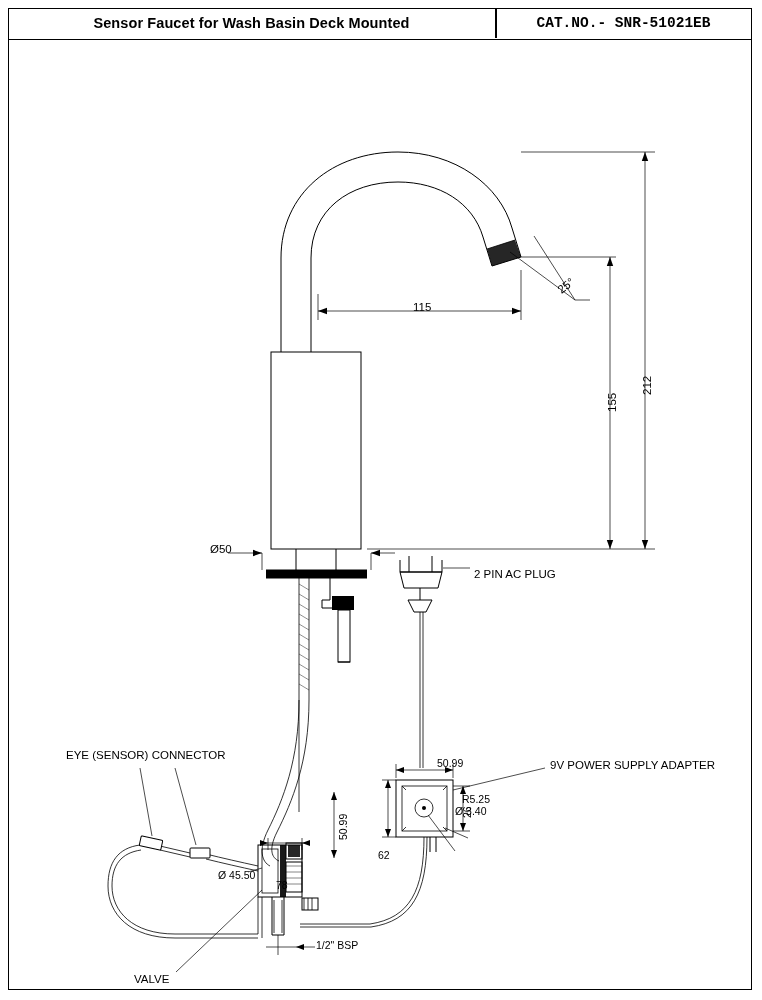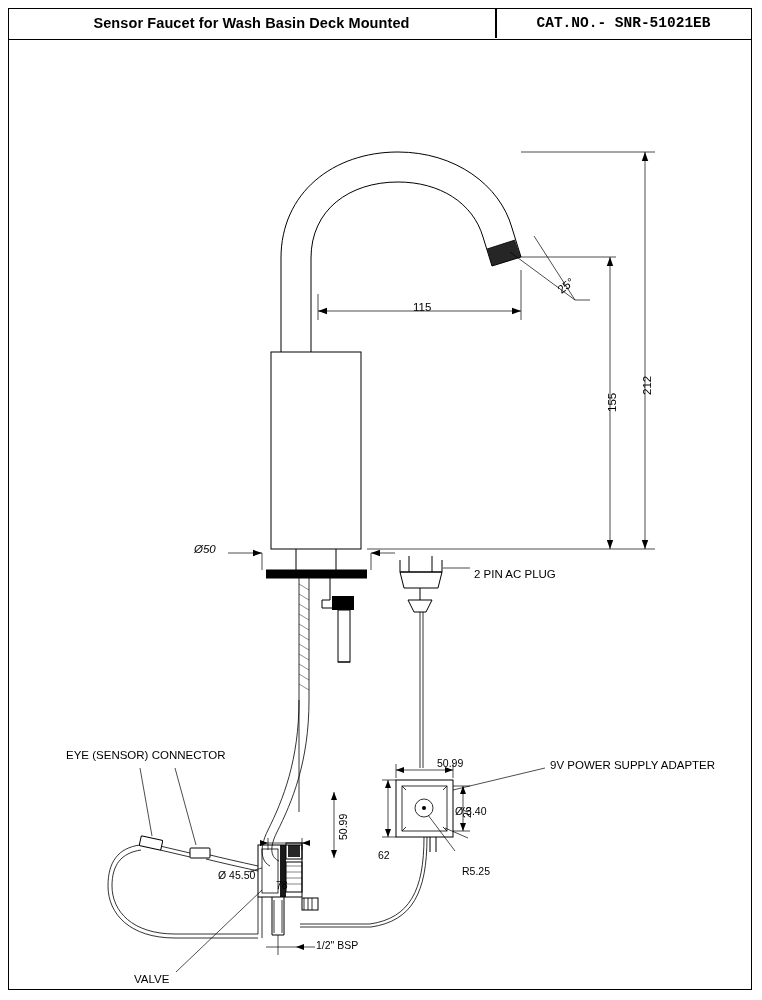--- a/index.html
+++ b/index.html
@@ -289,28 +289,28 @@
     <path class="ln-dim" d="M176,972 L262,890"></path>
 
   </svg>
 
   <div class="lbl" style="left:401px; top:302px;margin-left:12px;">115</div>
   <div class="lbl" style="left:556px; top:287px; transform-origin:0 0; transform:rotate(-38deg);">25°</div>
 
   <div class="lbl rot" style="left:607px; top:412px;">155</div>
   <div class="lbl rot" style="left:642px; top:395px;">212</div>
 
-  <div class="lbl" style="left:194px; top:544px;font-style:italic;">Ø50</div>
+  <div class="lbl" style="left:210px; top:544px;">Ø50</div>
 
   <div class="lbl rot small" style="left:338px; top:840px;">50.99</div>
 
   <div class="lbl small" style="left:437px; top:758px;">50.99</div>
   <div class="lbl rot small" style="left:462px; top:818px;">26</div>
   <div class="lbl small" style="left:378px; top:850px;">62</div>
-  <div class="lbl small" style="left:462px; top:866px;">R5.25</div>
+  <div class="lbl small" style="left:462px; top:794px;">R5.25</div>
   <div class="lbl small" style="left:455px; top:806px;">Ø 3.40</div>
 
   <div class="lbl small" style="left:276px; top:880px;">78</div>
   <div class="lbl small" style="left:218px; top:870px;">Ø 45.50</div>
   <div class="lbl small" style="left:316px; top:940px;">1/2" BSP</div>
 
   <div class="lbl" style="left:474px; top:562px;margin-top:7px;">2 PIN AC PLUG</div>
   <div class="lbl" style="left:550px; top:760px;">9V POWER SUPPLY ADAPTER</div>
   <div class="lbl" style="left:66px; top:750px;">EYE (SENSOR) CONNECTOR</div>
   <div class="lbl" style="left:134px; top:974px;">VALVE</div>

